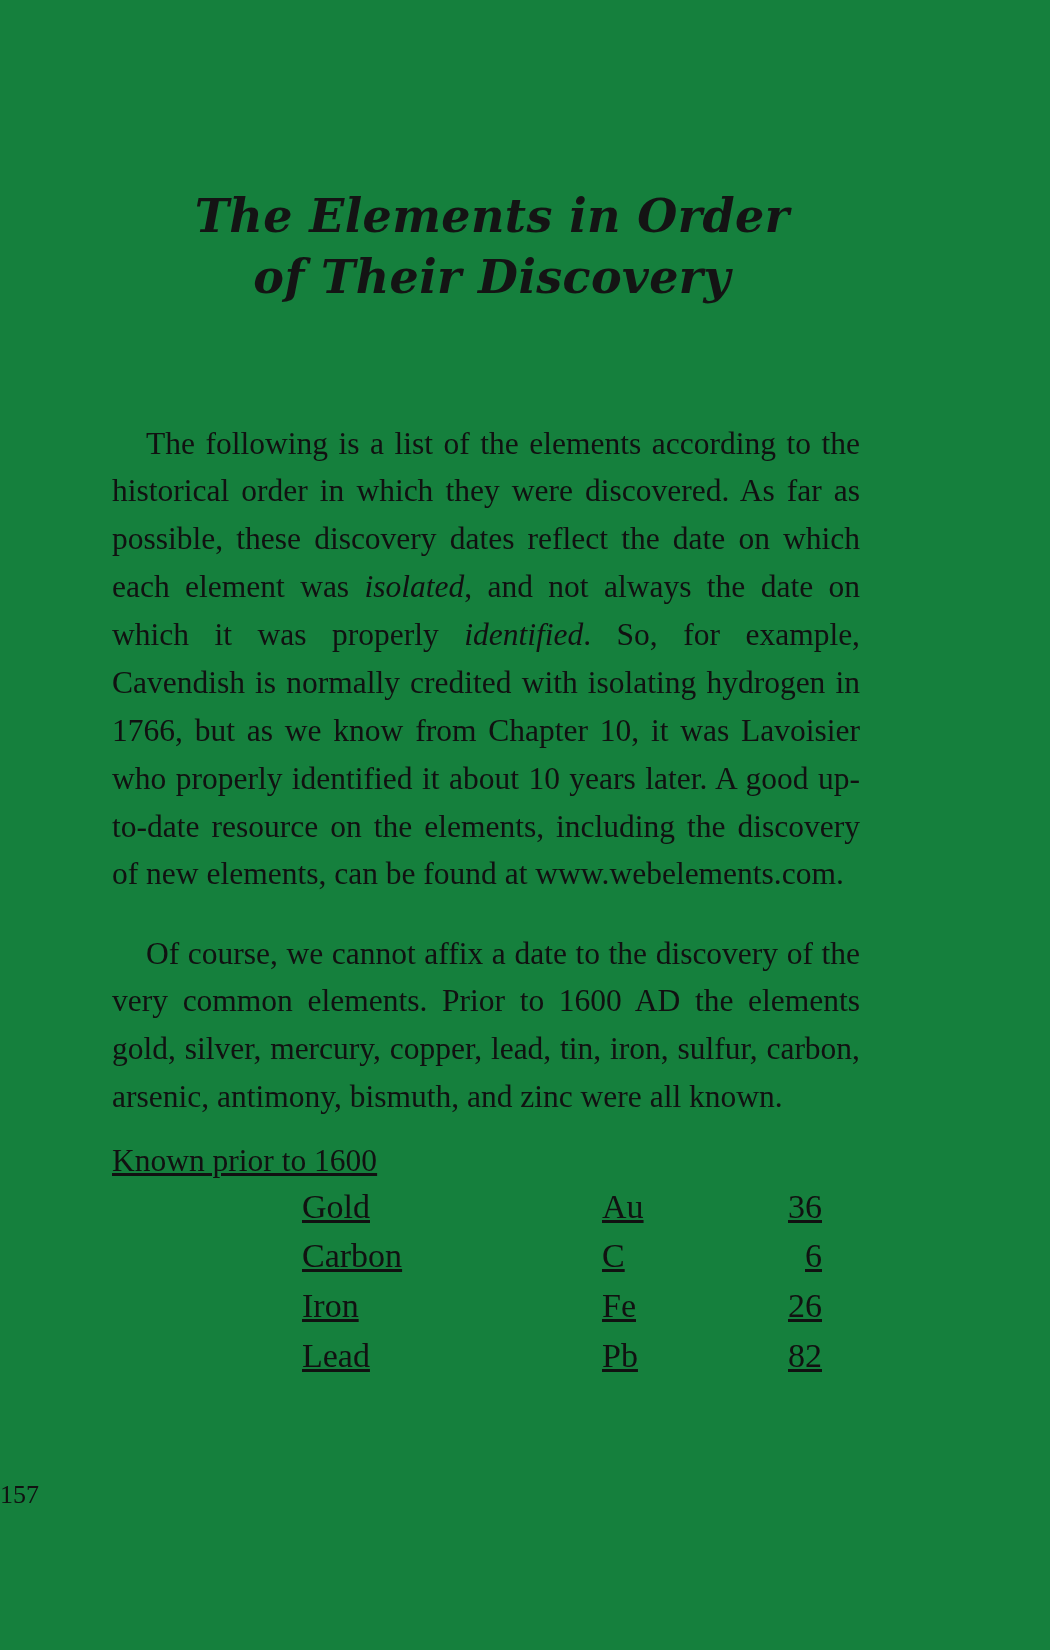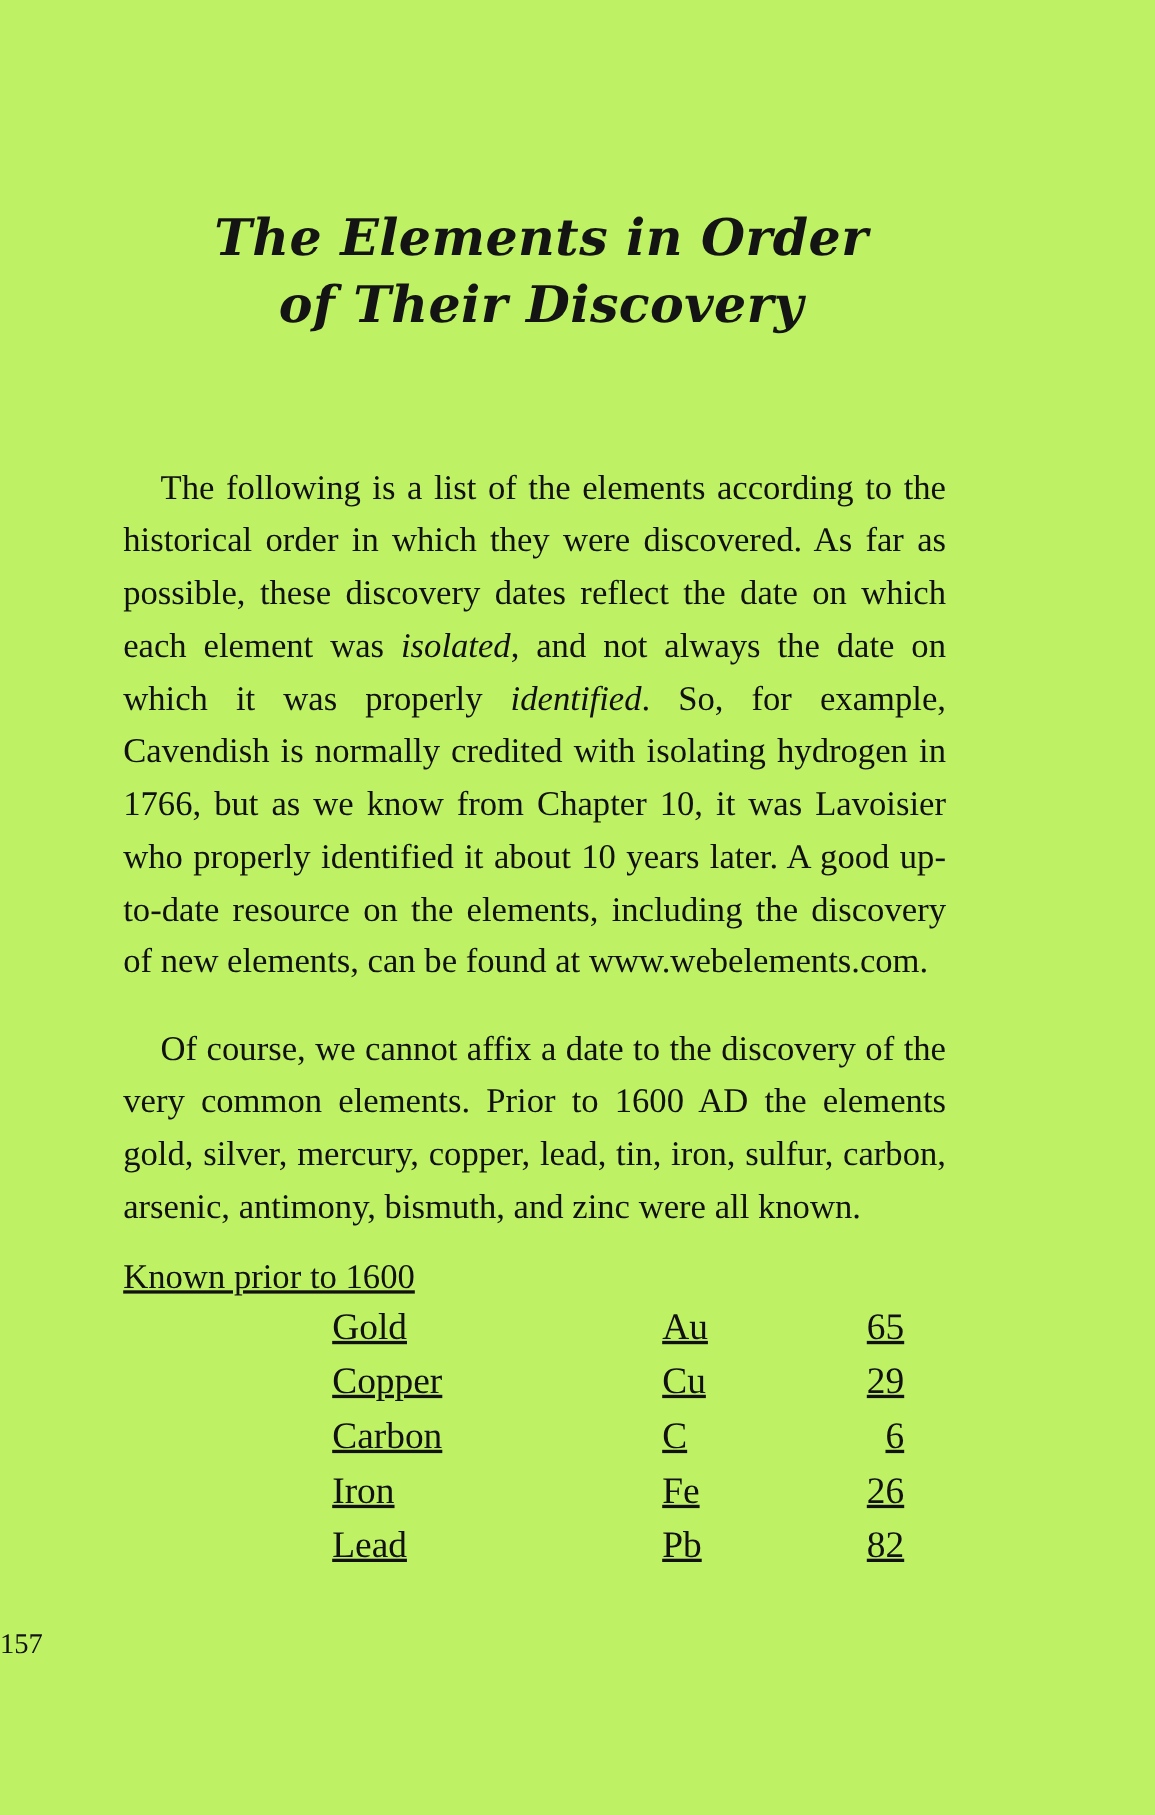--- a/index.html
+++ b/index.html
@@ -14,21 +14,21 @@
     font-family: "Liberation Serif", serif;
     color: #1a1a1a;
     overflow: hidden;
   }
   .page {
     position: absolute;
     left: 0;
     top: 0;
     width: 1050px;
     height: 1650px;
-    background: #bef264;
+    background: #15803d;
   }
   .title {
     position: absolute;
     left: 112px;
     top: 155px;
     width: 760px;
     text-align: center;
     font-family: "DejaVu Serif", serif;
     font-style: italic;
     font-size: 46px;
@@ -108,26 +108,21 @@
     <span class="indent"></span><span>Of course, we cannot affix a date to the discovery of the very common elements.  Prior to 1600 AD the elements gold, silver, mercury, copper, lead, tin, iron, sulfur, carbon, arsenic, antimony, bismuth, and zinc were all known.</span>
   </p>
 
   <div class="list-block">
     <p class="list-heading">Known prior to 1600</p>
     <table class="elements">
       <tbody>
         <tr>
           <td class="el-name">Gold</td>
           <td class="el-sym">Au</td>
-          <td class="el-num">65</td>
-        </tr>
-        <tr>
-          <td class="el-name">Copper</td>
-          <td class="el-sym">Cu</td>
-          <td class="el-num">29</td>
+          <td class="el-num">36</td>
         </tr>
         <tr>
           <td class="el-name">Carbon</td>
           <td class="el-sym">C</td>
           <td class="el-num">6</td>
         </tr>
         <tr>
           <td class="el-name">Iron</td>
           <td class="el-sym">Fe</td>
           <td class="el-num">26</td>

